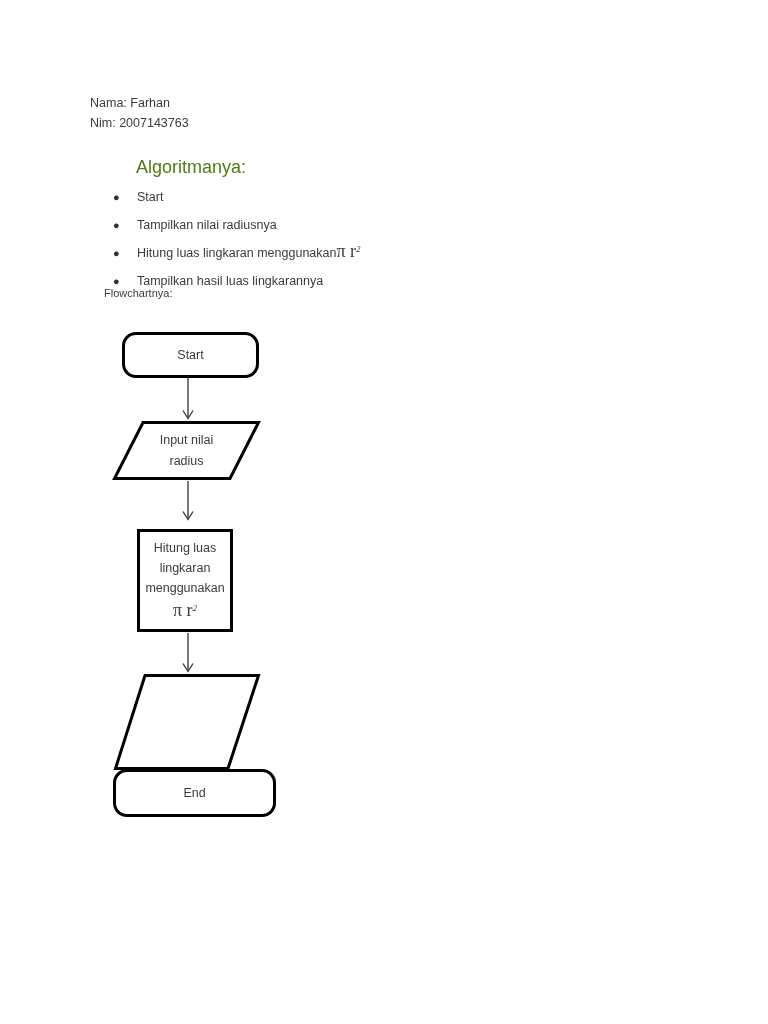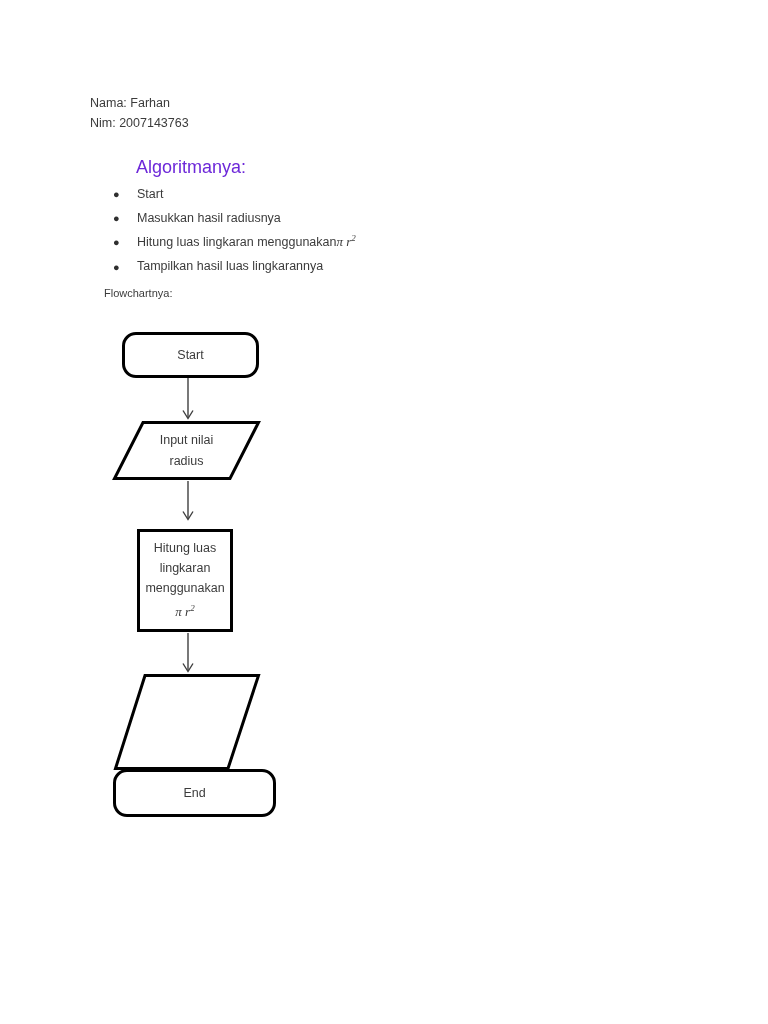--- a/index.html
+++ b/index.html
@@ -6,25 +6,25 @@
   body{
     width:768px;height:1024px;background:#ffffff;
     font-family:"Liberation Sans",sans-serif;color:#3b3b3b;
   }
   .page{position:relative;width:768px;height:1024px;background:#ffffff;overflow:hidden;}
 
   
   .doc-header{position:absolute;left:90px;top:93px;font-size:12.5px;line-height:20px;}
 
   
-  .algo-heading{position:absolute;left:136px;top:157px;font-size:18px;color:#6d28d9;}
+  .algo-heading{position:absolute;left:136px;top:157px;font-size:18px;color:#4d7c0f;}
   .algo-list{position:absolute;left:113px;top:185px;font-size:12.5px;}
   .algo-item{display:flex;align-items:baseline;margin-bottom:7px;min-height:13px;}
   .bullet{width:24px;font-size:11px;color:#2f2f2f;}
-  .math{font-family:"Liberation Serif",serif;font-style:italic;font-size:13px;}
+  .math{font-family:"Liberation Serif",serif;font-size:18px;}
   sup{font-size:9px;font-family:"Liberation Serif",serif;font-style:italic;}
 
   .flow-label{position:absolute;left:104px;top:287px;font-size:11px;}
 
   
   .shape{position:absolute;box-sizing:border-box;background:#ffffff;color:#3b3b3b;
          display:flex;flex-direction:column;align-items:center;justify-content:center;
          font-size:12.5px;text-align:center;z-index:2;}
   .terminator{border:3px solid #000000;border-radius:14px;}
   .process{border:3px solid #000000;line-height:20px;}
@@ -52,21 +52,21 @@
 
   <div class="algo-heading">Algoritmanya:</div>
 
   <div class="algo-list">
     <div class="algo-item">
       <span class="bullet">●</span>
       <span><span>Start</span><span class="math"></span><sup></sup></span>
     </div>
     <div class="algo-item">
       <span class="bullet">●</span>
-      <span><span>Masukkan hasil radiusnya</span><span class="math"></span><sup></sup></span>
+      <span><span>Tampilkan nilai radiusnya</span><span class="math"></span><sup></sup></span>
     </div>
     <div class="algo-item">
       <span class="bullet">●</span>
       <span><span>Hitung luas lingkaran menggunakan</span><span class="math">π r</span><sup>2</sup></span>
     </div>
     <div class="algo-item">
       <span class="bullet">●</span>
       <span><span>Tampilkan hasil luas lingkarannya</span><span class="math"></span><sup></sup></span>
     </div>
   </div>

